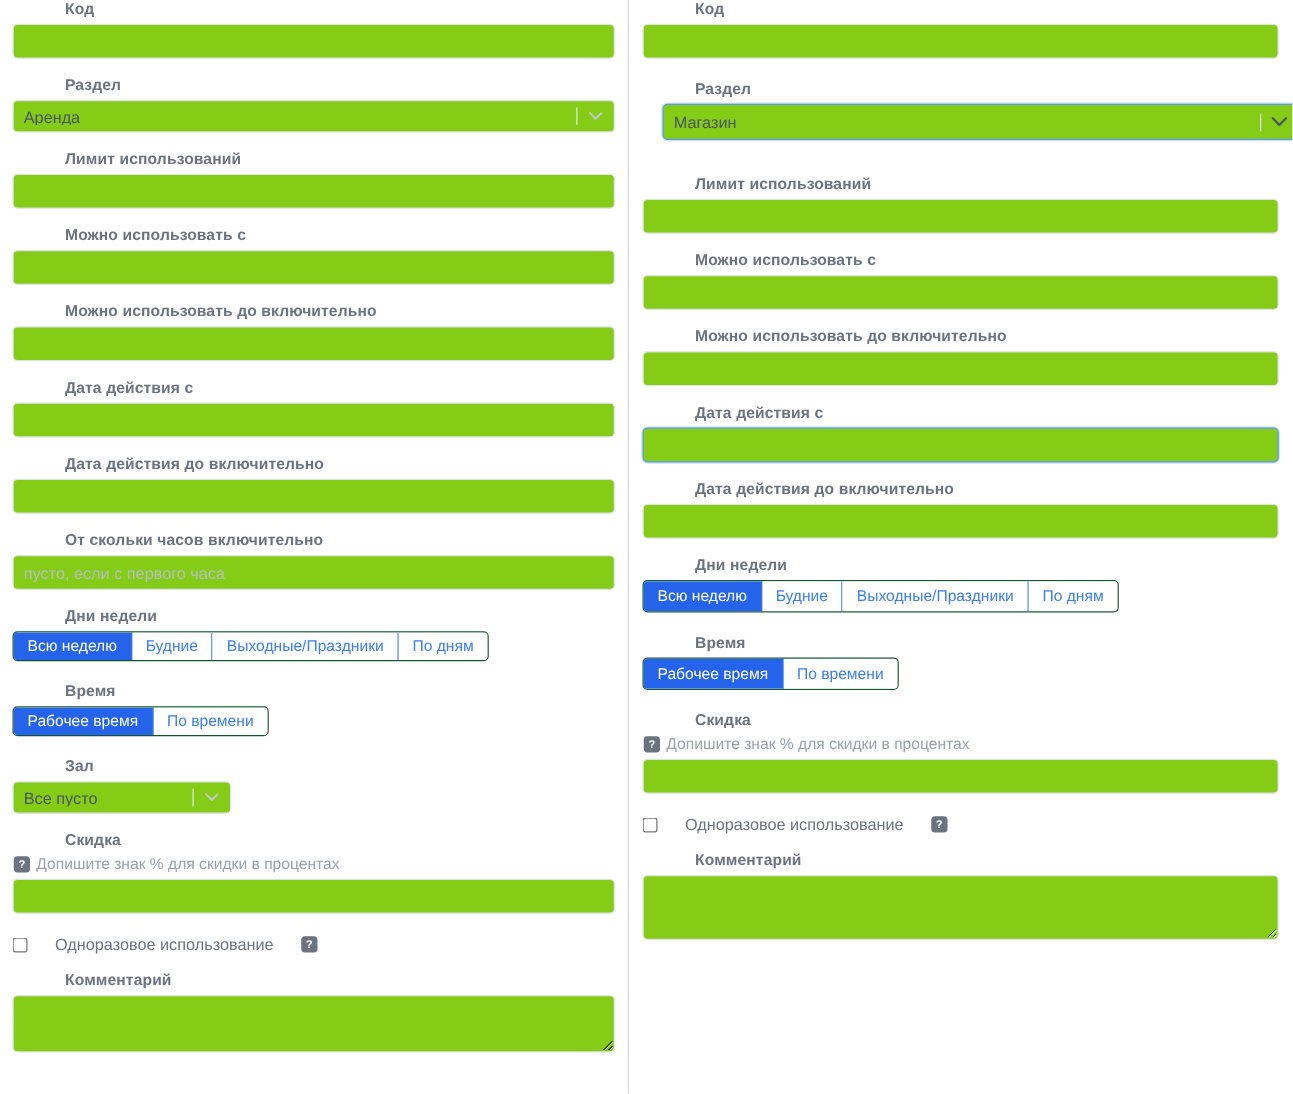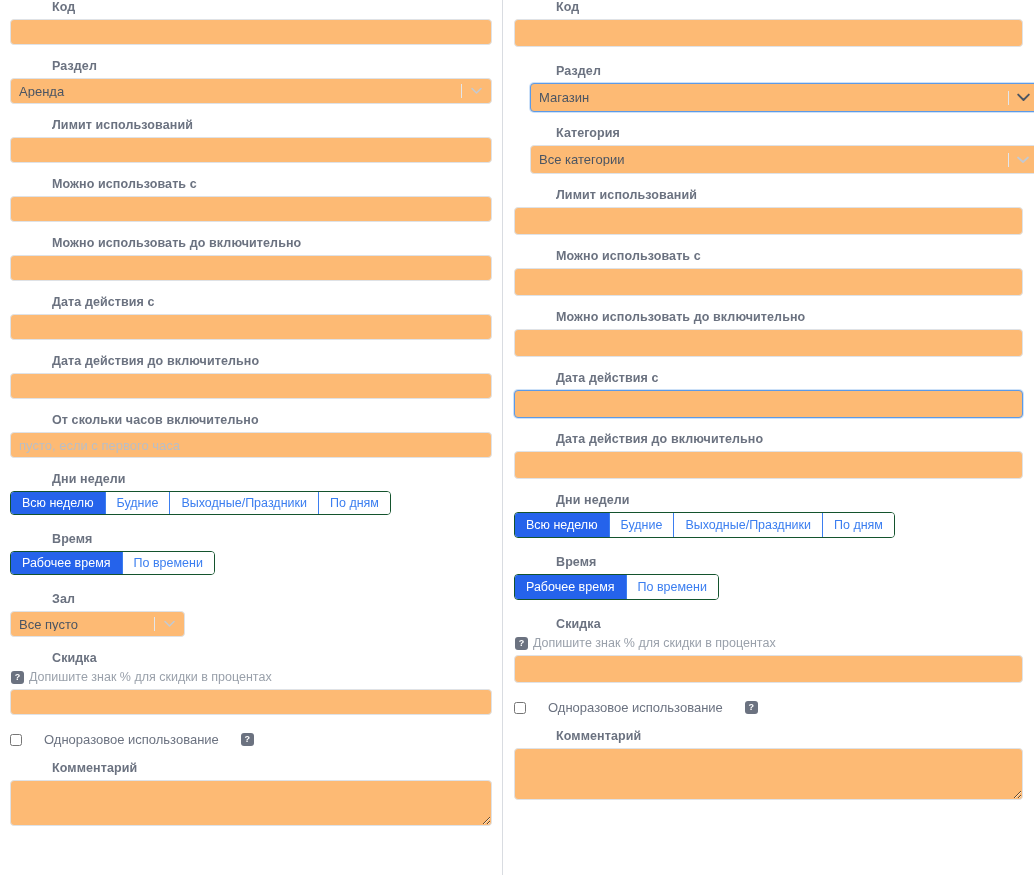--- a/index.html
+++ b/index.html
@@ -56,28 +56,28 @@
   }
   .panel-right label.fld-label { font-size: 12.5px; }
 
   input.txt, .sel, textarea.ta {
     box-sizing: border-box;
     display: block;
     width: 100%;
     font-family: "Liberation Sans", "DejaVu Sans", sans-serif;
     font-size: 13px;
     color: #4b5563;
-    background: #fdba74;
+    background: #84cc16;
     border: 1px solid #dfe2e6;
     border-radius: 4px;
     outline: none;
   }
   input.txt {
     height: 26px;
-    padding: 0 8px;
+    padding: 13px 8px;
   }
   .panel-right input.txt { height: 28px; }
 
   input.txt::placeholder { color: #b9bec6; }
 
   input.txt.focused, .sel.focused {
     border: 1px solid #5b9ae8;
     box-shadow: 0 0 0 1px rgba(91,154,232,0.30);
   }
 
@@ -341,32 +341,20 @@
         <span class="sel-sep"></span>
         <span class="sel-arrow">
           <svg width="13" height="9" viewBox="0 0 13 9">
               <path d="M1.2 1.6L6.5 7L11.8 1.6" stroke="#4b5563" stroke-width="1.9" fill="none" stroke-linecap="round" stroke-linejoin="round"></path>
             </svg>
         </span>
       </div>
     </div>
     <div class="gap-m"></div>
 
-    <div class="field">
-      <label class="fld-label">Категория</label>
-      <div class="sel">
-        <span class="sel-value">Все категории</span>
-        <span class="sel-sep"></span>
-        <span class="sel-arrow">
-          <svg width="12" height="8" viewBox="0 0 12 8">
-              <path d="M1 1.5L6 6L11 1.5" stroke="#c4c9d0" stroke-width="1.7" fill="none" stroke-linecap="round" stroke-linejoin="round"></path>
-            </svg>
-        </span>
-      </div>
-    </div>
     <div class="gap-m"></div>
 
     <div class="field">
       <label class="fld-label">Лимит использований</label>
       <input class="txt" type="text" placeholder="" style="">
     </div>
     <div class="gap-m"></div>
 
     <div class="field">
       <label class="fld-label">Можно использовать с</label>

